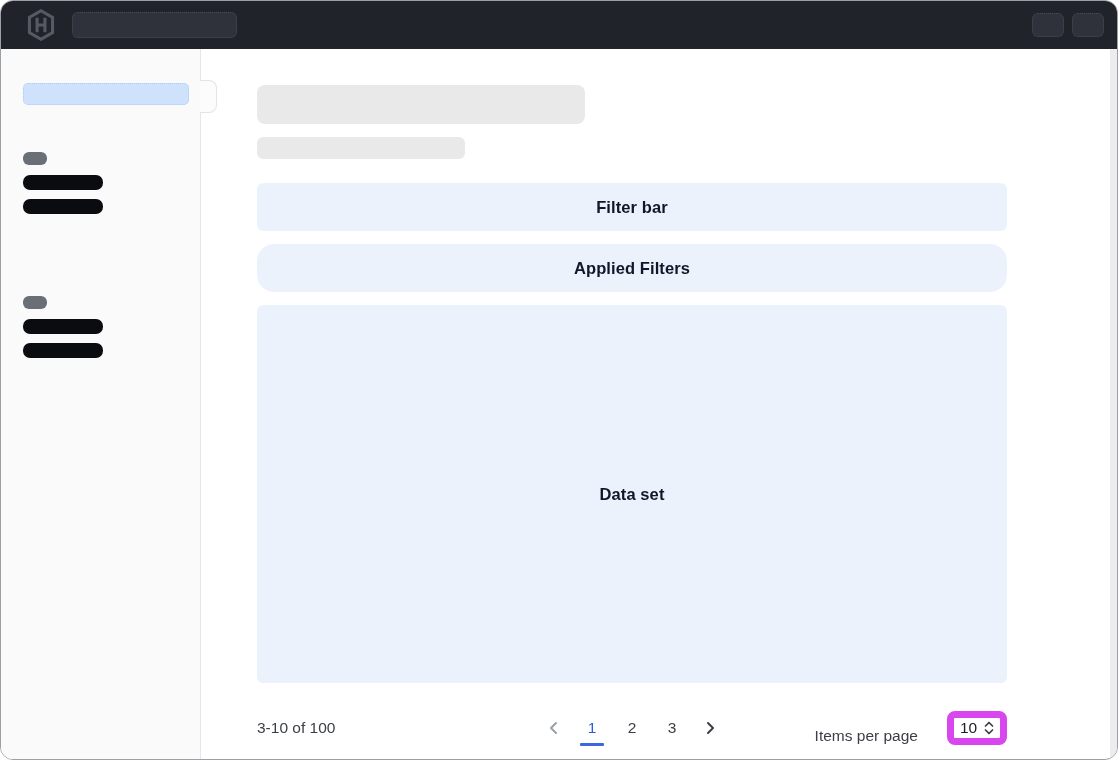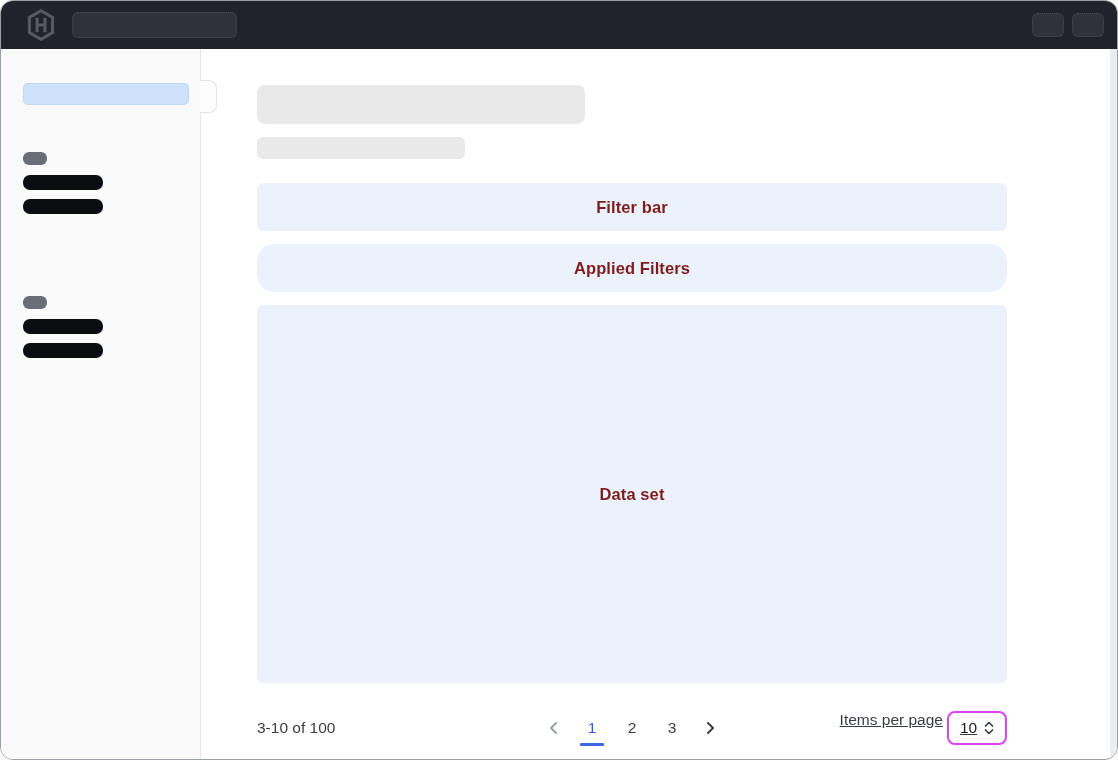--- a/index.html
+++ b/index.html
@@ -53,21 +53,21 @@
 
   
   .main { flex:1; position:relative; padding-left:56px; }
   .skel { background:#e9e9ea; }
   .title-skel { margin-top:36px; width:328px; height:39px; border-radius:8px; }
   .subtitle-skel { margin-top:13px; width:208px; height:22px; border-radius:6px; }
 
   .panel {
     width:750px; border-radius:6px; background:#ecf2fc;
     display:flex; align-items:center; justify-content:center;
-    color:#7f1d1d; font-weight:bold; font-size:16.5px; letter-spacing:0.1px;
+    color:#0f172a; font-weight:bold; font-size:16.5px; letter-spacing:0.1px;
   }
   .panel-filter  { margin-top:24px; height:48px; }
   .panel-applied { margin-top:13px; height:48px;border-radius:17px; }
   .panel-dataset { margin-top:13px; height:378px; }
 
   
   .pagination {
     width:750px; margin-top:28px; height:34px; position:relative;
     display:flex; align-items:center; color:#3b3e45; font-size:15.5px;
   }
@@ -81,23 +81,23 @@
   }
   .pnum {
     min-width:26px; text-align:center; font-size:15.5px; color:#3b3e45;
     position:relative; cursor:pointer;
   }
   .pnum.active { color:#2e5bd9; }
   .pnum.active::after {
     content:""; position:absolute; left:1px; right:1px; bottom:-9px; height:3px;
     background:#3b66e4; border-radius:1px;
   }
-  .ipp { margin-left:auto; display:flex; align-items:flex-start; gap:4px;text-decoration:underline; }
+  .ipp { margin-left:auto; display:flex; align-items:flex-end; gap:29px; }
   .ipp-select {
-    width:60px; height:34px; background:#fff; border:2px solid #d946ef;
+    width:60px; height:34px; background:#fff; border:7px solid #d946ef;
     border-radius:8px; display:flex; align-items:center; justify-content:center;
     gap:7px; cursor:pointer; color:#1b1e24; font-size:15.5px;
   }
 
   
   .scroll-track {
     position:absolute; right:0; top:0; bottom:0; width:7px; background:#ececee;
   }
 </style>
 </head>

